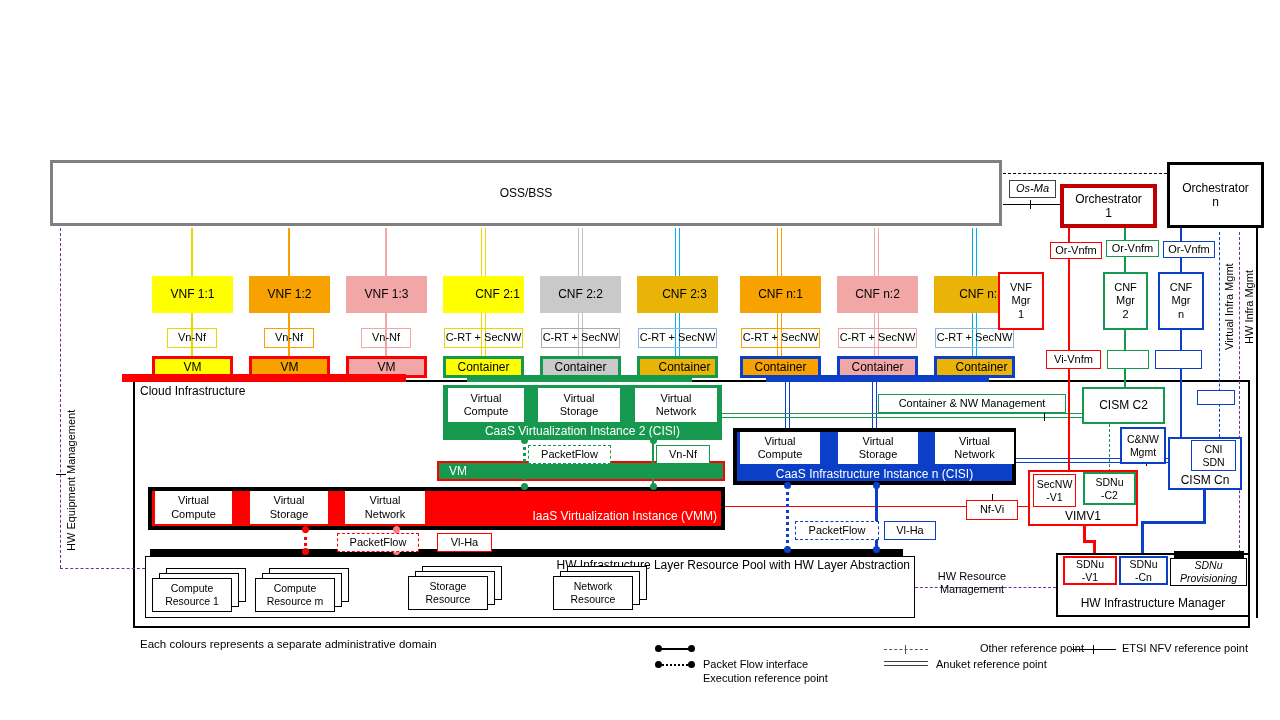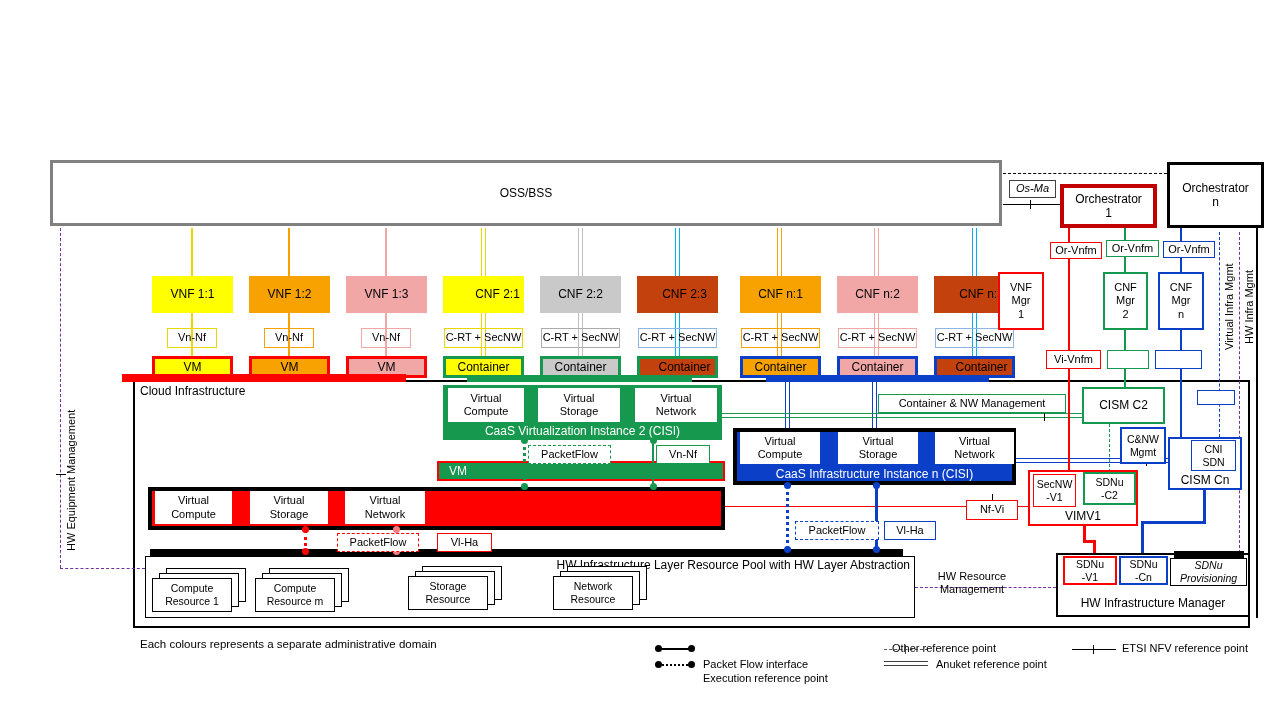--- a/index.html
+++ b/index.html
@@ -8,21 +8,21 @@
   .box{position:absolute;box-sizing:border-box;display:flex;align-items:center;justify-content:center;
        text-align:center;white-space:pre-line;font-size:11px;line-height:1.2;background:#fff;}
   .nb{background:transparent;}
   .ln{position:absolute;box-sizing:border-box;}
   .dot{position:absolute;width:7px;height:7px;border-radius:50%;}
   .f12{font-size:12px;}
   .f10{font-size:10.5px;}
   .vtext{writing-mode:vertical-rl;transform:rotate(180deg);}
   
   .f-yel{background:#FFFF00;} .f-org{background:#F7A200;} .f-pnk{background:#F2A7A7;}
-  .f-gry{background:#C9C9C9;} .f-lbl{background:#c2410c;padding-left:14px;}
+  .f-gry{background:#C9C9C9;} .f-lbl{background:#eab308;padding-left:14px;}
   .f-grn{background:#17984F;color:#fff;} .f-red{background:#FF0000;color:#fff;} .f-blu{background:#0B3FC8;color:#fff;}
   
   .b-thin-blk{border:1.5px solid #000;font-style:italic;} .b-blk{border:2px solid #000;} .b-thick-blk{border:4px solid #000;}
   .b-red{border:1.5px solid #FF0000;} .b-red2{border:2px solid #FF0000;} .b-red3{border:3px solid #FF0000;}
   .b-grn{border:1.5px solid #17984F;} .b-grn2{border:2px solid #17984F;} .b-grn3{border:3px solid #17984F;}
   .b-blu{border:1.5px solid #0B3FC8;} .b-blu2{border:2px solid #0B3FC8;} .b-blu3{border:3px solid #0B3FC8;}
   .b-yel{border:1.5px solid #E8D800;} .b-org{border:1.5px solid #F7A200;} .b-pnk{border:1.5px solid #F2A7A7;}
   .b-gry{border:1.5px solid #ABABAB;} .b-lbl{border:1.5px solid #8EB4E3;}
   .dash-red{border:1.5px dashed #FF0000 !important;} .dash-grn{border:1.5px dashed #17984F !important;}
   .dash-blu{border:1.5px dashed #0B3FC8 !important;}
@@ -146,20 +146,21 @@
 
   <div class="box f12 f-grn" style="left:437px;top:461px;width:288px;height:20px;border:2.5px solid #FF0000;justify-content:flex-start;padding-left:10px;">VM</div>
 
   <div class="box f-red b-thick-blk" style="left:148px;top:487px;width:577px;height:43px;"></div>
   <div class="box" style="left:155px;top:491px;width:77px;height:33px;">Virtual
 Compute</div>
   <div class="box" style="left:250px;top:491px;width:78px;height:33px;">Virtual
 Storage</div>
   <div class="box" style="left:345px;top:491px;width:80px;height:33px;">Virtual
 Network</div>
+  <div class="cap f12" style="left:445px;top:509px;width:272px;text-align:right;">IaaS Virtualization Instance (VMM)</div>
 
   <div class="box f-blu b-thick-blk" style="left:733px;top:428px;width:283px;height:57px;"></div>
   <div class="box" style="left:740px;top:432px;width:80px;height:32px;">Virtual
 Compute</div>
   <div class="box" style="left:838px;top:432px;width:80px;height:32px;">Virtual
 Storage</div>
   <div class="box" style="left:935px;top:432px;width:79px;height:32px;">Virtual
 Network</div>
   <div class="cap f12" style="left:733px;top:467px;width:283px;">CaaS Infrastructure Instance n (CISI)</div>
 
@@ -289,21 +290,21 @@
     <div class="ln" style="left:659px;top:664px;width:32px;border-top:2.5px dotted #000;"></div>
     <div class="dot" style="left:655px;top:661px;background:#000;"></div>
     <div class="dot" style="left:688px;top:661px;background:#000;"></div>
   </div>
   <div class="box nb" style="left:703px;top:657px;width:150px;height:15px;justify-content:flex-start;text-align:left;">Packet Flow interface</div>
 
   <div>
     <div class="ln" style="left:884px;top:649px;width:44px;border-top:1.5px dashed #555;"></div>
     <div class="ln" style="left:905px;top:645px;height:9px;border-left:1.5px solid #555;"></div>
   </div>
-  <div class="box nb" style="left:892px;top:641px;width:130px;height:15px;justify-content:flex-start;text-align:right;">Other reference point</div>
+  <div class="box nb" style="left:980px;top:641px;width:130px;height:15px;justify-content:flex-start;text-align:right;">Other reference point</div>
 
   <div>
     <div class="ln" style="left:884px;top:661px;width:44px;height:5px;border-top:1.5px solid #404040;border-bottom:1.5px solid #404040;"></div>
   </div>
   <div class="box nb" style="left:936px;top:657px;width:140px;height:15px;justify-content:flex-start;text-align:left;">Anuket reference point</div>
 
   <div>
     <div class="ln" style="left:1072px;top:649px;width:44px;border-top:1.5px solid #000;"></div>
     <div class="ln" style="left:1093px;top:645px;height:9px;border-left:1.5px solid #000;"></div>
   </div>

